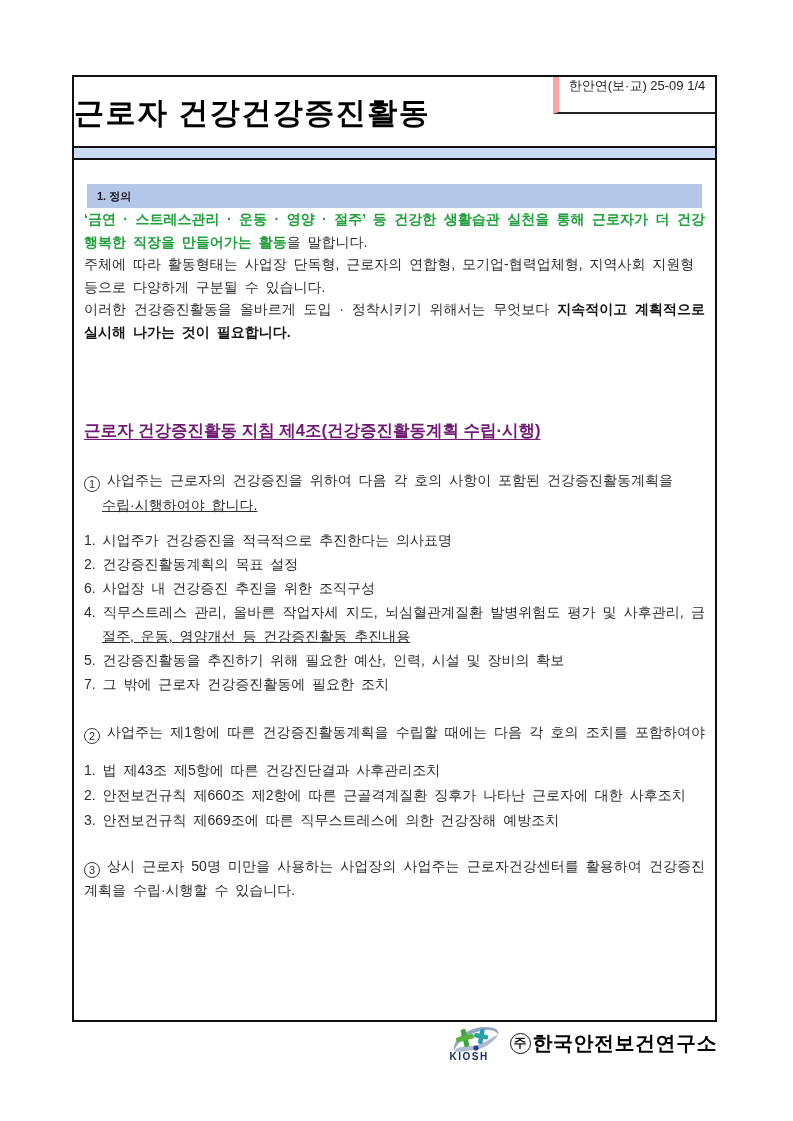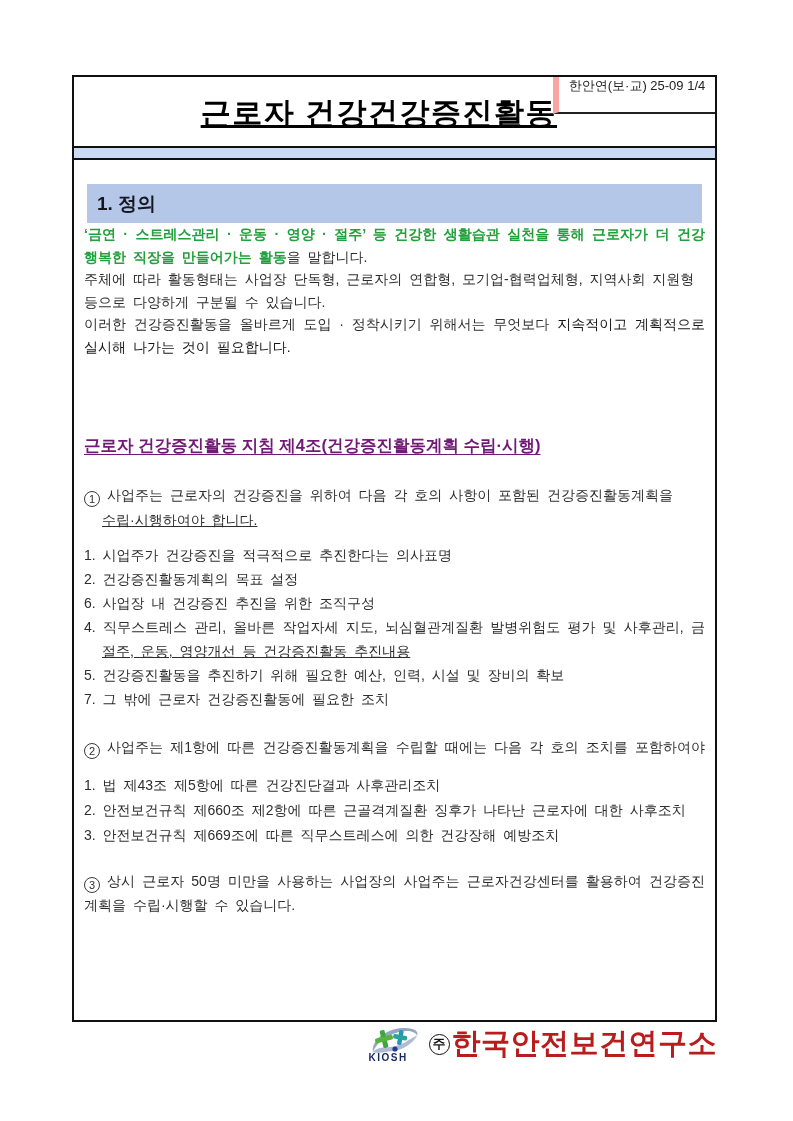--- a/index.html
+++ b/index.html
@@ -15,67 +15,66 @@
     position: absolute;
     left: 72px; top: 75px;
     width: 645px; height: 947px;
     border: 2px solid #101010;
     background: #ffffff;
   }
 
   
   .hdr { position: relative; height: 71px; border-bottom: 2px solid #101010; display: flex; }
   .hdr-title-wrap {
-    width: 483px; display: flex; align-items: center; justify-content: flex-end;
+    width: 483px; display: flex; align-items: center; justify-content: flex-start;
     padding-top: 4px;
-    text-decoration: underline;
   }
   .hdr-title {
     font-size: 30px; font-weight: 800; color: #000; letter-spacing: 1.5px;
     white-space: nowrap;
   }
   .docnum {
     position: absolute; right: 0; top: 0;
     width: 162px; height: 37px;
     border-left: 6px solid #fca5a5; border-bottom: 2px solid #222;
     display: flex; justify-content: center;
     font-size: 13px; color: #222; white-space: nowrap;
   }
 
   
   .band { height: 12px; background: var(--band, #c9daf2); border-bottom: 2px solid #101010; }
 
   
   .content { padding: 0 10px; }
   .secbar {
-    margin: 24px 3px 0 3px; height: 39px;
+    margin: 24px 3px 0 3px; height: 24px;
     background: var(--bar, #b5c7e8);
     display: flex; align-items: center; padding-left: 10px;
-    font-size: 19px; font-weight: 700; color: #16161e;
+    font-size: 11px; font-weight: 700; color: #16161e;
   }
 
   .blocks { margin-top: 0; }
   .para, .list { }
 
   .line {
     height: 24px; line-height: 24px;
     font-size: 14px; color: #2d2d2d;
     white-space: nowrap; overflow: hidden;
     word-spacing: 3px;
   }
   .just { white-space: normal; text-align: justify; text-align-last: justify; }
   .indent { padding-left: 18px; text-decoration: underline; }
 
   .b-intro .line { height: 22.5px; line-height: 22.5px; }
   .b-a1 .line   { height: 25px; line-height: 25px; }
   .b-list2 .line{ height: 25px; line-height: 25px; }
   .b-a2 .line   { height: 25px; line-height: 25px; }
 
   .green { color: var(--green, #22a03c); font-weight: 700; }
-  .bold  { color: #141414; font-weight: 400; }
+  .bold  { color: #141414; font-weight: 700; }
 
   .circ {
     display: inline-flex; align-items: center; justify-content: center;
     width: 16px; height: 16px;
     border: 1.2px solid #3a3a3a; border-radius: 50%;
     font-size: 11px; line-height: 1; color: #2d2d2d;
     margin-right: 7px; vertical-align: -2.5px;
     word-spacing: 0;
   }
 
@@ -97,21 +96,21 @@
     font-size: 10px; font-weight: 800; color: #16295c; letter-spacing: 1.5px;
     margin-top: -3px; white-space: nowrap;
   }
   .mark {
     display: inline-flex; align-items: center; justify-content: center;
     width: 21px; height: 21px; border: 1.6px solid #111; border-radius: 50%;
     font-size: 13px; font-weight: 700; color: #111;
     margin-right: 2px; flex: none;
   }
   .company {
-    font-size: 29px; font-weight: 800; color: #b91c1c; letter-spacing: 0.5px;
+    font-size: 20px; font-weight: 800; color: #000000; letter-spacing: 0.5px;
     white-space: nowrap;
   }
 </style>
 </head>
 <body>
 
 <div class="docbox">
 
   <div class="hdr">
     <div class="hdr-title-wrap">

